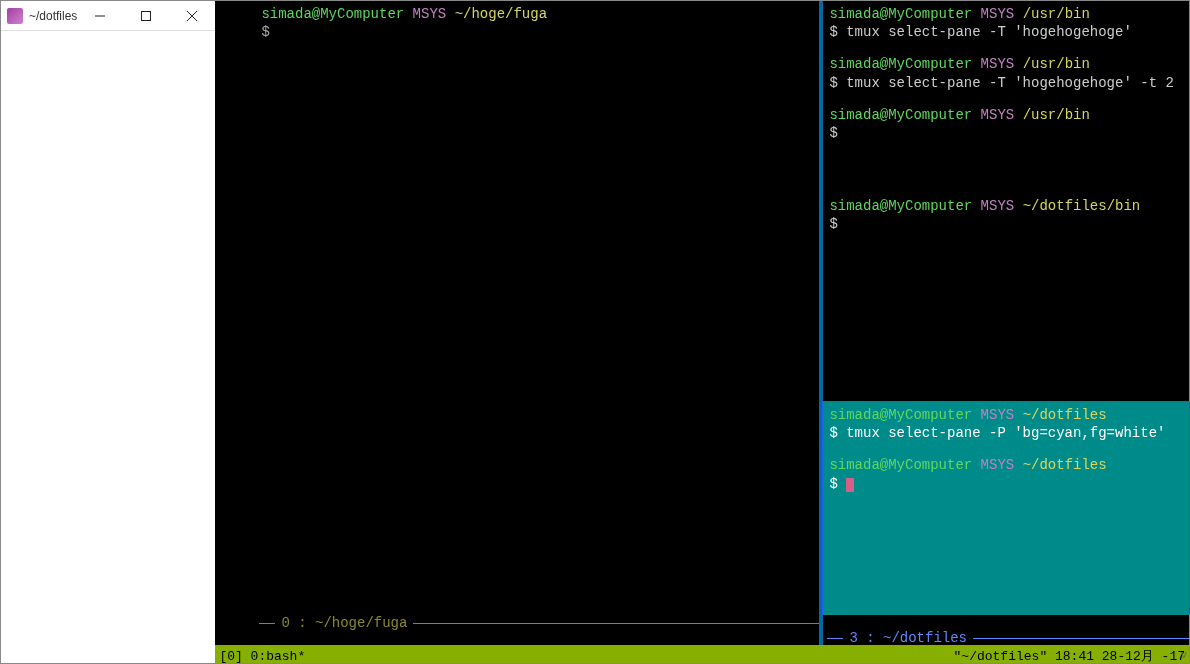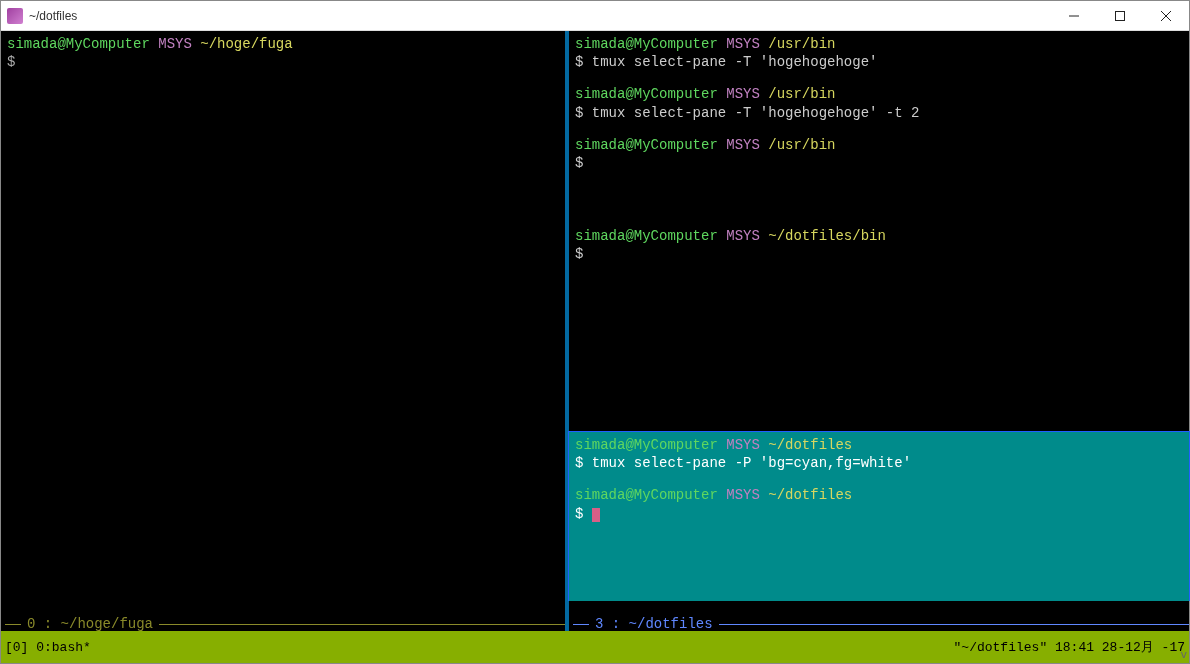--- a/index.html
+++ b/index.html
@@ -1,27 +1,27 @@
 <!DOCTYPE html>
 <html><head>
 <meta charset="utf-8">
 <style>
   * { margin: 0; padding: 0; box-sizing: border-box; }
   html, body { width: 1190px; height: 664px; overflow: hidden; font-family: Consolas, 'Courier New', monospace; font-size: 14px; }
   
-  .window { width: 100%; height: 100%; background: #fff; border: 1px solid #888; display: flex; flex-direction: column; }
+  .window { width: 100%; height: 100%; background: #fff; border: 1px solid #888; display: flex; flex-direction: row; }
   
   .titlebar { height: 30px; background: #fff; display: flex; align-items: center; padding-left: 6px; border-bottom: 1px solid #ddd; }
   .titlebar .icon { width: 16px; height: 16px; background: linear-gradient(135deg, #a040a0, #d080d0); border-radius: 2px; margin-right: 6px; }
   .titlebar .title { font-size: 12px; font-family: 'Segoe UI', sans-serif; color: #333; flex: 1; }
   .win-controls { display: flex; height: 100%; }
   .win-btn { width: 46px; display: flex; align-items: center; justify-content: center; font-size: 14px; font-family: 'Segoe UI', sans-serif; color: #222; }
   
   .terminal { flex: 1; background: #000; position: relative; display: flex; flex-direction: column; }
-  .tmux-area { flex: 1; display: flex; position: relative; }
+  .tmux-area { flex: 1; display: flex; position: relative; padding-left: 40px; }
   
   .left-col { width: 564px; display: flex; flex-direction: column; position: relative; }
   .right-col { flex: 1; display: flex; flex-direction: column; position: relative; border-left: 4px solid #0369a1; }
   
   .pane { flex: 1; padding: 4px 6px 0 6px; overflow: hidden; position: relative; background: #000; }
   .pane.cyan-bg { background: #008b8b; }
   
   .line { white-space: pre; line-height: 1.3; }
   .user { color: #5fd75f; }
   .msys { color: #c080c0; }
@@ -32,23 +32,23 @@
   .cyan-bg .msys { color: #c080c0; }
   .cyan-bg .path { color: #d7d75f; }
   .cyan-bg .cmd { color: #fff; }
   
   .pane-border-label { position: relative; height: 14px; color: #8a8a2a; font-size: 14px; line-height: 1; display: flex; align-items: center; }
   .pane-border-label.active { color: #5f87ff; }
   .pane-border-label .bline { flex: 1; border-top: 1px solid currentColor; margin-top: 1px; }
   .pane-border-label .bleft { width: 16px; border-top: 1px solid currentColor; margin-top: 1px; margin-left: 4px; }
   .pane-border-label .blabel { padding: 0 6px; white-space: pre; }
   
-  .pane0-border { position: absolute; bottom: 0; left: 0; right: 0; }
+  .pane0-border { position: absolute; bottom: 15px; left: 0; right: 0; }
   
-  .status-bar { height: 32px; background: #87af00; display: flex; align-items: center; padding: 0 4px; color: #000; font-size: 13px; line-height: 1; }
+  .status-bar { height: 18px; background: #87af00; display: flex; align-items: flex-end; padding: 0 4px; color: #000; font-size: 13px; line-height: 1; }
   .status-left { flex: 1; white-space: pre; }
   .status-right { white-space: pre; }
   
   .cursor { display: inline-block; width: 8px; height: 14px; background: #d75f87; vertical-align: text-bottom; }
   
   .active-border { border: 1px solid #205fff; border-bottom: none; margin: 16px -1px; }
   
   .scroll-arrow { position: absolute; right: 2px; color: #666; font-size: 11px; }
 </style>
 </head>

